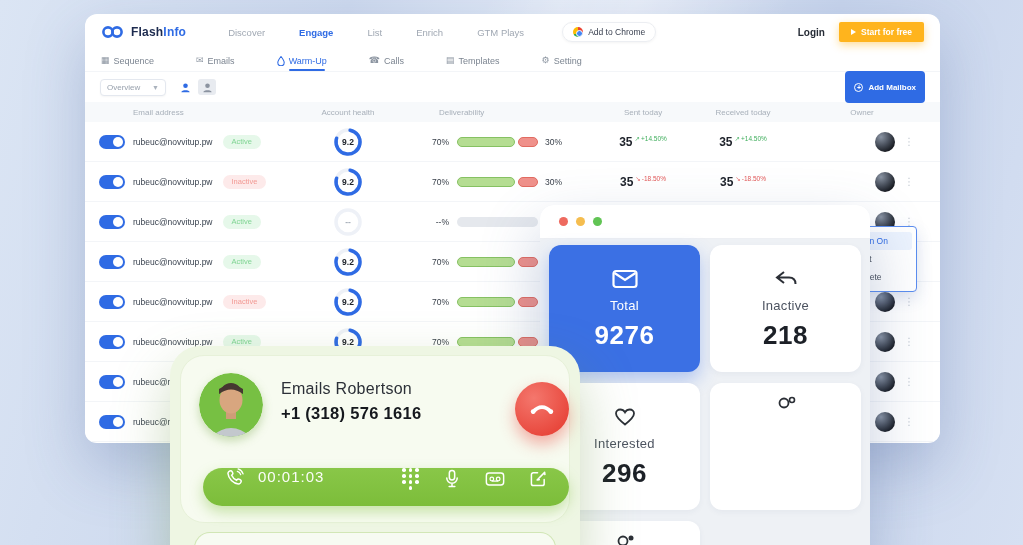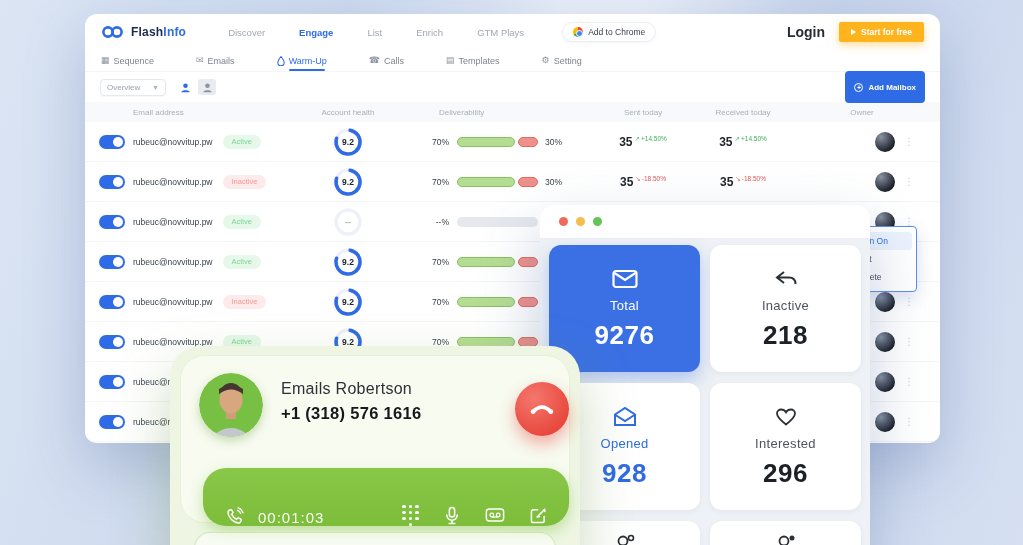--- a/index.html
+++ b/index.html
@@ -28,21 +28,21 @@
   .nav-items { display:flex; gap:34px; font-size:9.5px; color:#a0a8b3; }
   .nav-item { cursor:pointer; }
   .nav-item.active { color:#2f6be4; font-weight:bold; }
   .chrome-btn { margin-left:38px; display:flex; align-items:center; gap:5px; border:1px solid #eceef2;
     border-radius:13px; padding:4px 10px; font-size:8.5px; color:#3a4150; box-shadow:0 1px 3px rgba(0,0,0,.05); cursor:pointer;}
   .chrome-ball { width:10px; height:10px; border-radius:50%; position:relative;
     background: conic-gradient(#ea4335 0 33%, #34a853 33% 66%, #fbbc05 66% 100%); }
   .chrome-ball::after { content:""; position:absolute; left:2.5px; top:2.5px; width:5px; height:5px;
     border-radius:50%; background:#4285f4; border:1px solid #fff; }
   .topnav .spacer { flex:1; }
-  .login { font-size:14px; font-weight:bold; color:#262c36; margin-right:14px; cursor:pointer;padding-left:20px; }
+  .login { font-size:10px; font-weight:bold; color:#262c36; margin-right:14px; cursor:pointer;padding-left:20px; }
   .cta { background:#ffb41d; color:#fff; border:none; border-radius:2px; padding:5px 12px;
     font-size:8.5px; font-weight:bold; display:flex; align-items:center; gap:5px; cursor:pointer;
     font-family:"Liberation Sans", sans-serif; box-shadow:0 3px 8px rgba(255,180,29,.45); }
   .play-tri { width:0; height:0; border-left:5px solid #fff; border-top:3.5px solid transparent; border-bottom:3.5px solid transparent; }
 
   
   .subnav { height:22px; display:flex; align-items:center; gap:42px; padding:0 16px; border-bottom:1px solid #f3f5f8; }
   .subnav-item { position:relative; display:flex; align-items:center; gap:4px; font-size:9px; color:#7c8591; cursor:pointer; }
   .subnav-item .ico { font-size:9px; line-height:1; color:#8b94a0; }
   .subnav-item.active { color:#2f6be4; }
@@ -135,22 +135,22 @@
     background:#f7fbf0; border:1px solid #e7f1d9; border-radius:24px; }
   .call-footer { position:absolute; left:24px; top:186px; width:362px; height:60px;
     background:rgba(255,255,255,.55); border:1px solid rgba(205,228,175,.9); border-bottom:none; border-radius:16px 16px 0 0; }
   .call-avatar { position:absolute; left:18px; top:17px; width:64px; height:64px; border-radius:50%; overflow:hidden;
     box-shadow:0 4px 10px rgba(110,160,60,.35); }
   .caller-name { position:absolute; left:100px; top:24px; font-size:16px; color:#2c3038; letter-spacing:.3px; }
   .caller-phone { position:absolute; left:100px; top:48px; font-size:16.5px; font-weight:bold; color:#15181d; letter-spacing:.3px; }
   .hangup-btn { position:absolute; left:334px; top:26px; width:54px; height:54px; border-radius:50%; border:none; cursor:pointer;
     background: radial-gradient(circle at 35% 30%, #f4776d, #e8473c 75%); box-shadow:0 8px 16px rgba(235,80,70,.45);
     display:flex; align-items:center; justify-content:center; }
-  .call-bar { position:absolute; left:22px; top:112px; width:366px; height:58px; border-radius:23px;
-    background:linear-gradient(#89c748, #7cbd3a); display:flex; align-items:flex-end; padding:0 22px; gap:10px;
+  .call-bar { position:absolute; left:22px; top:112px; width:366px; height:38px; border-radius:23px;
+    background:linear-gradient(#89c748, #7cbd3a); display:flex; align-items:flex-start; padding:0 22px; gap:10px;
     box-shadow:0 6px 14px rgba(124,189,58,.4); }
   .timer { font-size:15px; color:rgba(255,255,255,.96); letter-spacing:1px; margin-left:4px; }
   .call-bar .right { margin-left:auto; display:flex; align-items:center; gap:25px; }
   .dialpad { display:grid; grid-template-columns:repeat(3, 4px); gap:2.5px; justify-items:center; cursor:pointer; }
   .dialpad i { width:3.5px; height:3.5px; border-radius:50%; background:#fff; }
   .dialpad i.last { grid-column:2; }
   .cw-btn { cursor:pointer; display:flex; align-items:center; }
 </style>
 </head>
 <body>
@@ -597,30 +597,20 @@
       <span class="value">9276</span>
     </div>
     <div class="stat-card">
       <span class="icon">
         <svg width="24" height="18" viewBox="0 0 24 18">
             <path d="M10 2 L3 7.5 L10 13 M3 7.5 H15 C19 7.5 21.5 10 21.5 14" fill="none" stroke="#2b2f36" stroke-width="2"></path>
           </svg>
       </span>
       <span class="label">Inactive</span>
       <span class="value">218</span>
-    </div>
-    <div class="stat-card accent">
-      <span class="icon">
-        <svg width="24" height="22" viewBox="0 0 24 22">
-            <path d="M2 8.5 L12 2 L22 8.5 V19 H2 Z" fill="none" stroke="#2f6be4" stroke-width="2"></path>
-            <path d="M2.5 9 L12 15 L21.5 9" fill="none" stroke="#2f6be4" stroke-width="2"></path>
-          </svg>
-      </span>
-      <span class="label">Opened</span>
-      <span class="value">928</span>
     </div>
     <div class="stat-card">
       <span class="icon">
         <svg width="22" height="20" viewBox="0 0 22 20">
             <path d="M11 17.5 C4.5 12.5 2 9.5 2 6.6 C2 4.3 3.9 2.5 6.2 2.5 C8.2 2.5 9.9 3.6 11 5.4 C12.1 3.6 13.8 2.5 15.8 2.5 C18.1 2.5 20 4.3 20 6.6 C20 9.5 17.5 12.5 11 17.5 Z" fill="none" stroke="#2b2f36" stroke-width="1.8"></path>
           </svg>
       </span>
       <span class="label">Interested</span>
       <span class="value">296</span>
     </div>

